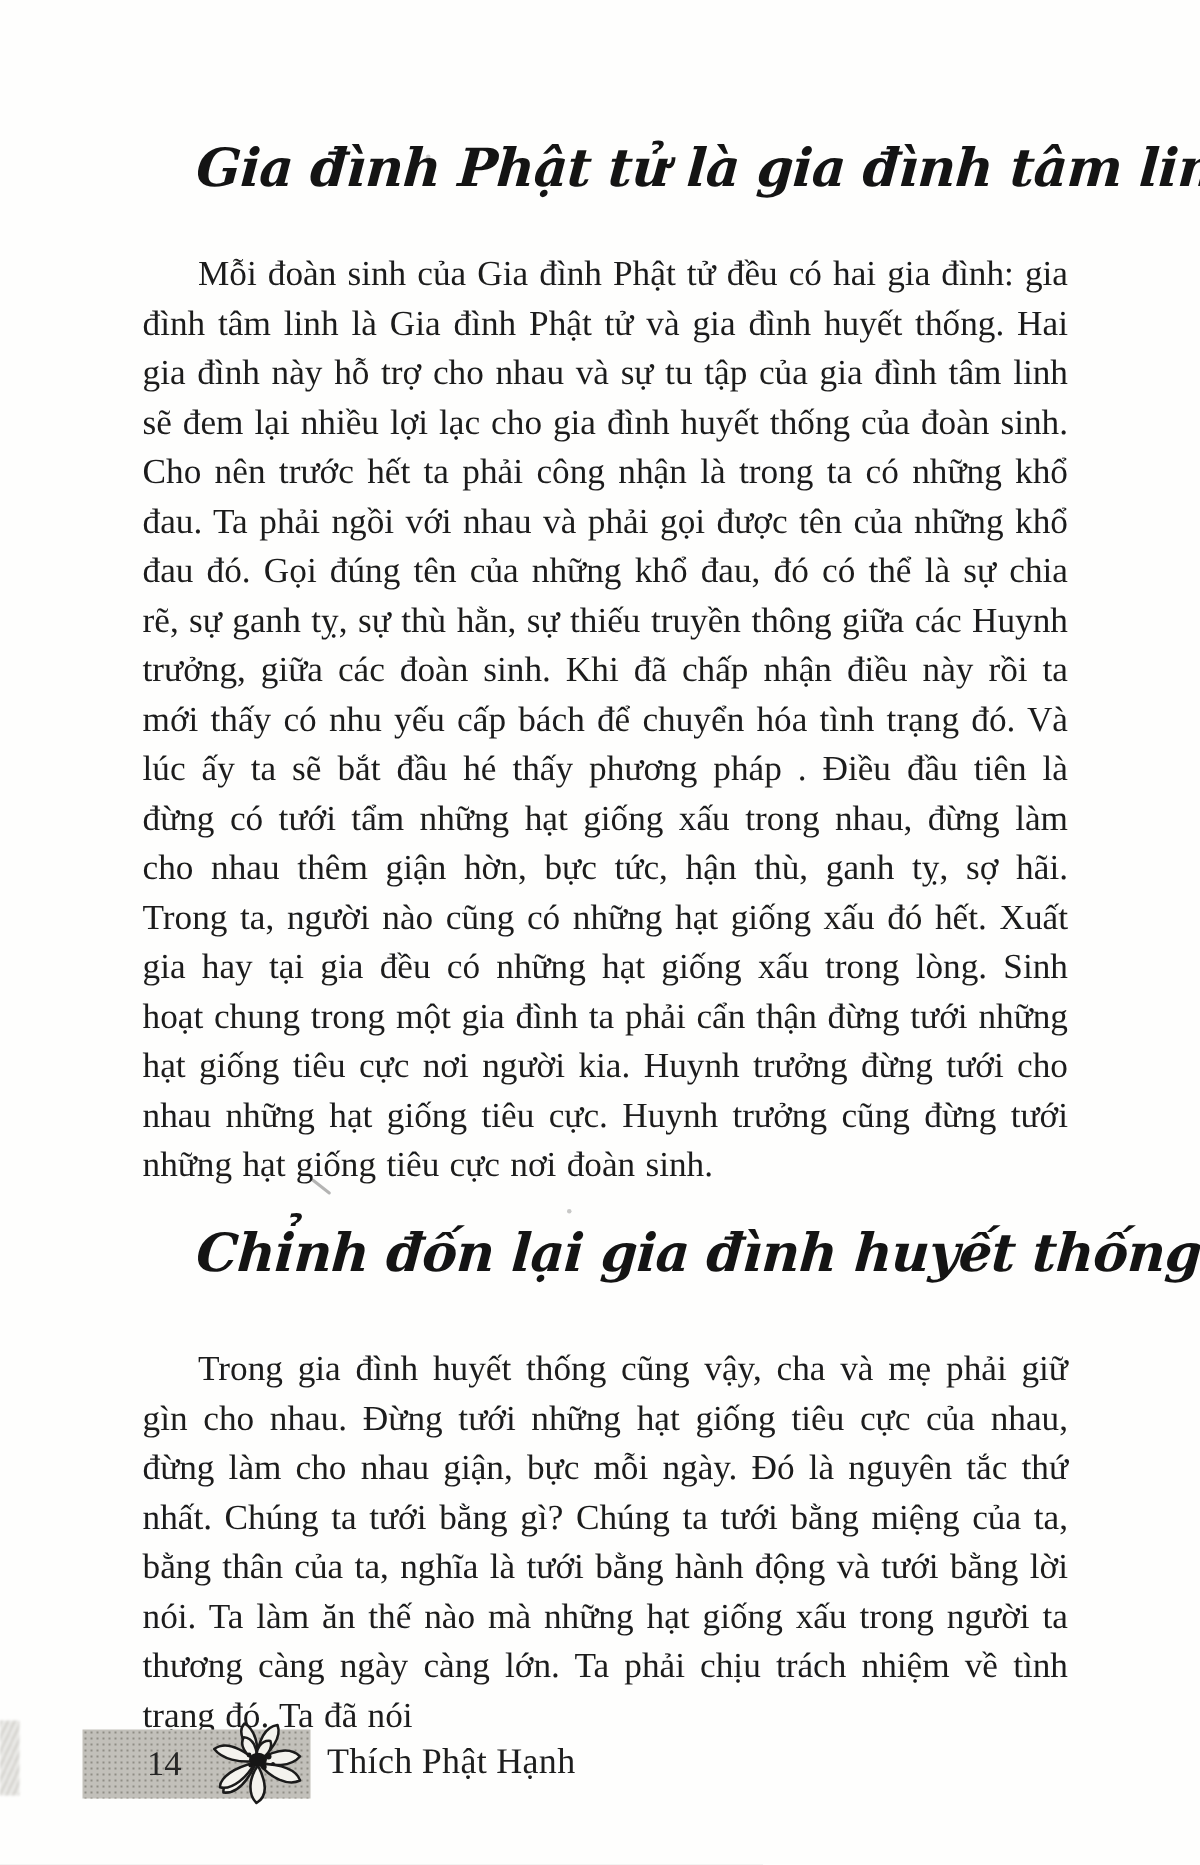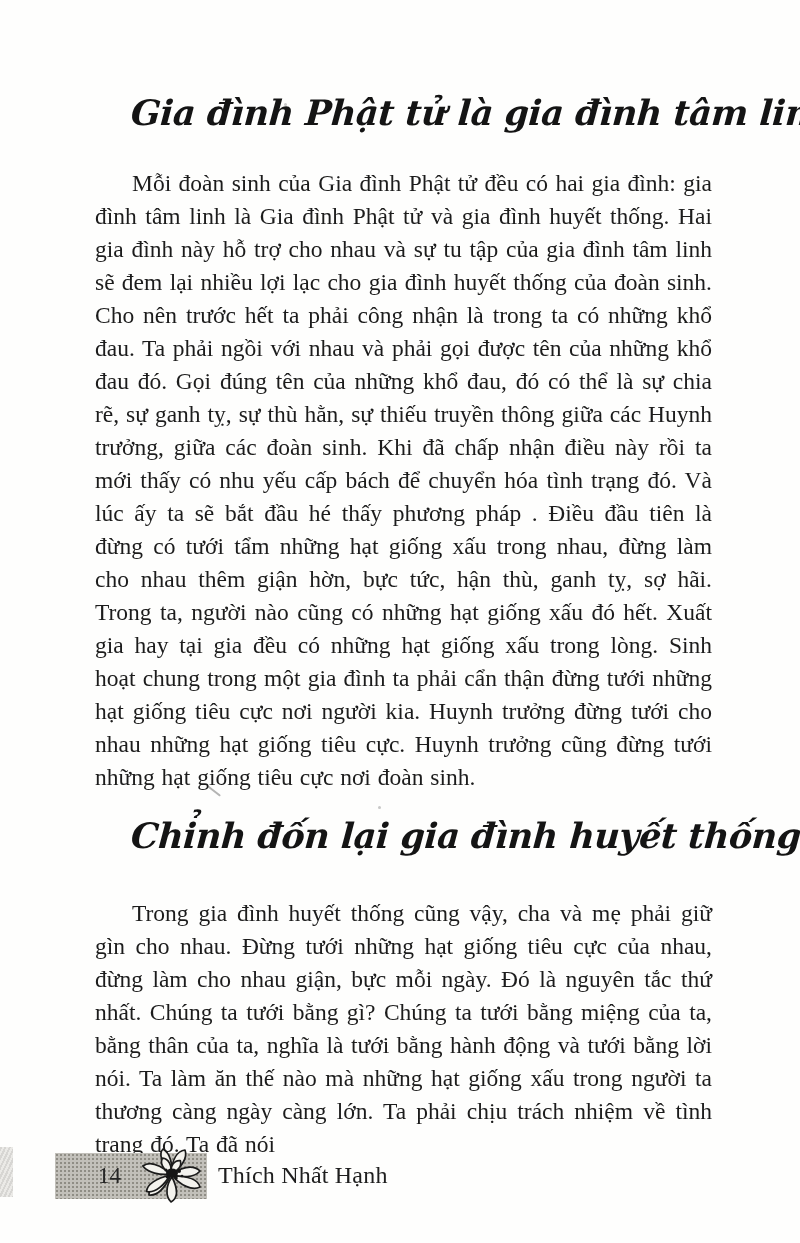--- a/index.html
+++ b/index.html
@@ -156,15 +156,15 @@
         <ellipse cx="36" cy="27" rx="6" ry="4.5"></ellipse>
         <circle cx="43" cy="25" r="2"></circle>
         <circle cx="30" cy="24" r="1.6"></circle>
         <circle cx="40" cy="32" r="1.8"></circle>
         <circle cx="31" cy="31" r="1.4"></circle>
         <circle cx="46" cy="30" r="1.3"></circle>
       </g>
     </svg>
   </div>
 
-  <span class="author-name">Thích Nhất Hạnh</span>
+  <span class="author-name">Thích Phật Hạnh</span>
 
 </div>
 
 </body></html>

